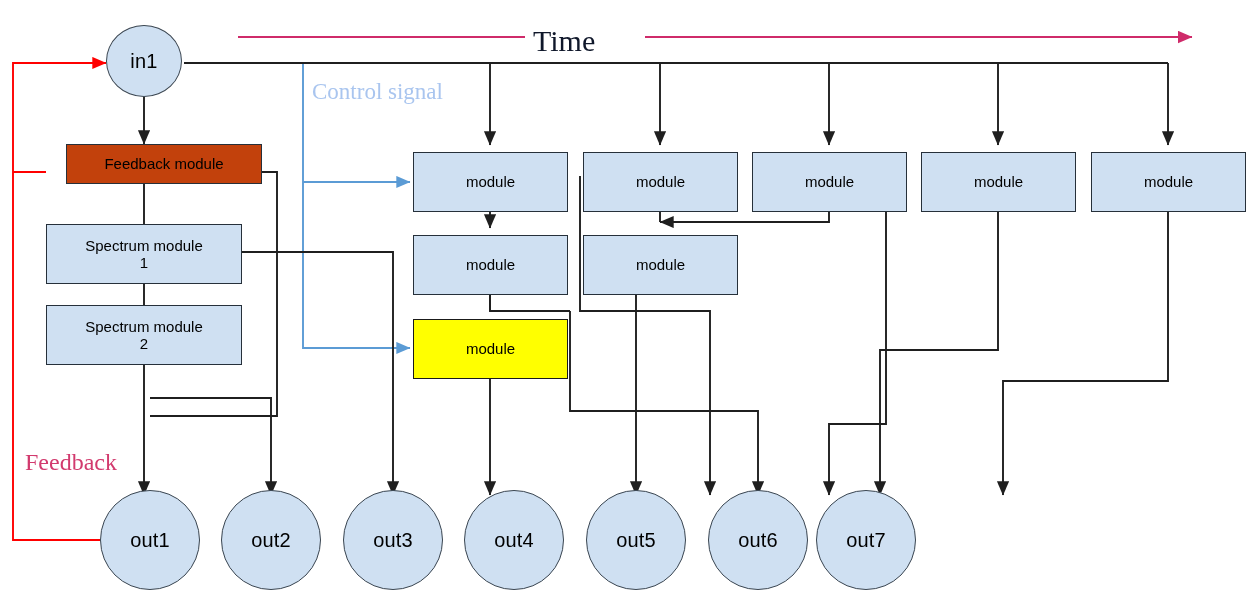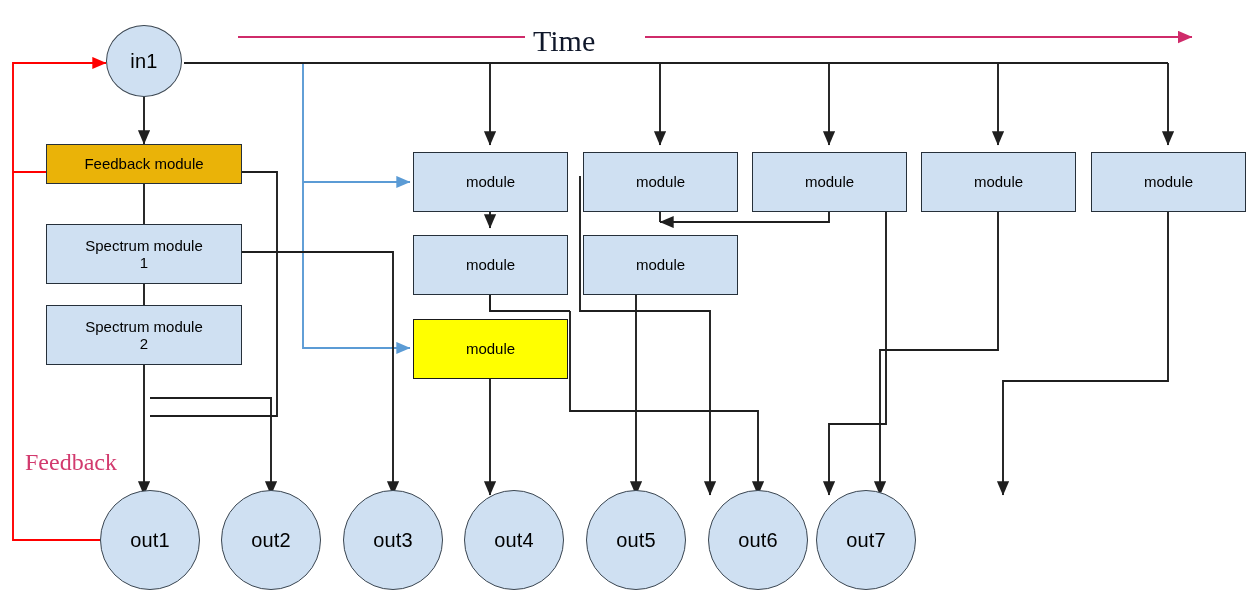--- a/index.html
+++ b/index.html
@@ -6,21 +6,21 @@
   html,body{margin:0;padding:0;background:#ffffff;}
   body{font-family:"Liberation Sans",sans-serif;}
   #stage{position:relative;width:1253px;height:611px;background:#ffffff;overflow:hidden;}
   #wires{position:absolute;left:0;top:0;width:1253px;height:611px;pointer-events:none;}
 
   .node{position:absolute;box-sizing:border-box;display:flex;align-items:center;
         justify-content:center;text-align:left;color:#000;}
 
   .box{border:1.6px solid #26303a;background:#cfe0f2;font-size:15px;line-height:1.15;
        box-shadow:0 0 0 0 transparent;}
-  .box.feedback{background:#eab308;}
+  .box.feedback{background:#c2410c;margin-left:20px;}
   .box.highlight{background:#ffff00;border-color:#1a1a1a;}
 
   .circle{border:1.6px solid #3a4550;background:#cfe0f2;border-radius:50%;
           font-size:20px;letter-spacing:.2px;}
 
   .lbl{position:absolute;font-family:"Liberation Serif",serif;white-space:nowrap;}
   .lbl-time{font-size:30px;color:#0f172a;}
   .lbl-control{font-size:23px;color:#a9c5ef;}
   .lbl-feedback{font-size:24px;color:#d23a6e;}
 </style>
@@ -104,20 +104,21 @@
 
       <path d="M1168,212 L1168,381 L1003,381 L1003,495" marker-end="url(#ar)"></path>
 
       <path d="M886,212 L886,424 L829,424 L829,495" marker-end="url(#ar)"></path>
 
     </g>
   </svg>
 
   <div class="lbl lbl-time" style="left:533px;top:24px;">Time</div>
 
+  <div class="lbl lbl-control" style="left:312px;top:79px;">Control signal</div>
 
   <div class="lbl lbl-feedback" style="left:25px;top:440px;margin-top:9px;">Feedback</div>
 
   <div class="node circle" style="left:106px;top:25px;width:76px;height:72px;">
     <span>in1</span>
   </div>
 
   <div class="node box feedback" style="left:46px;top:144px;width:196px;height:40px;">
     <span>Feedback module</span>
   </div>

